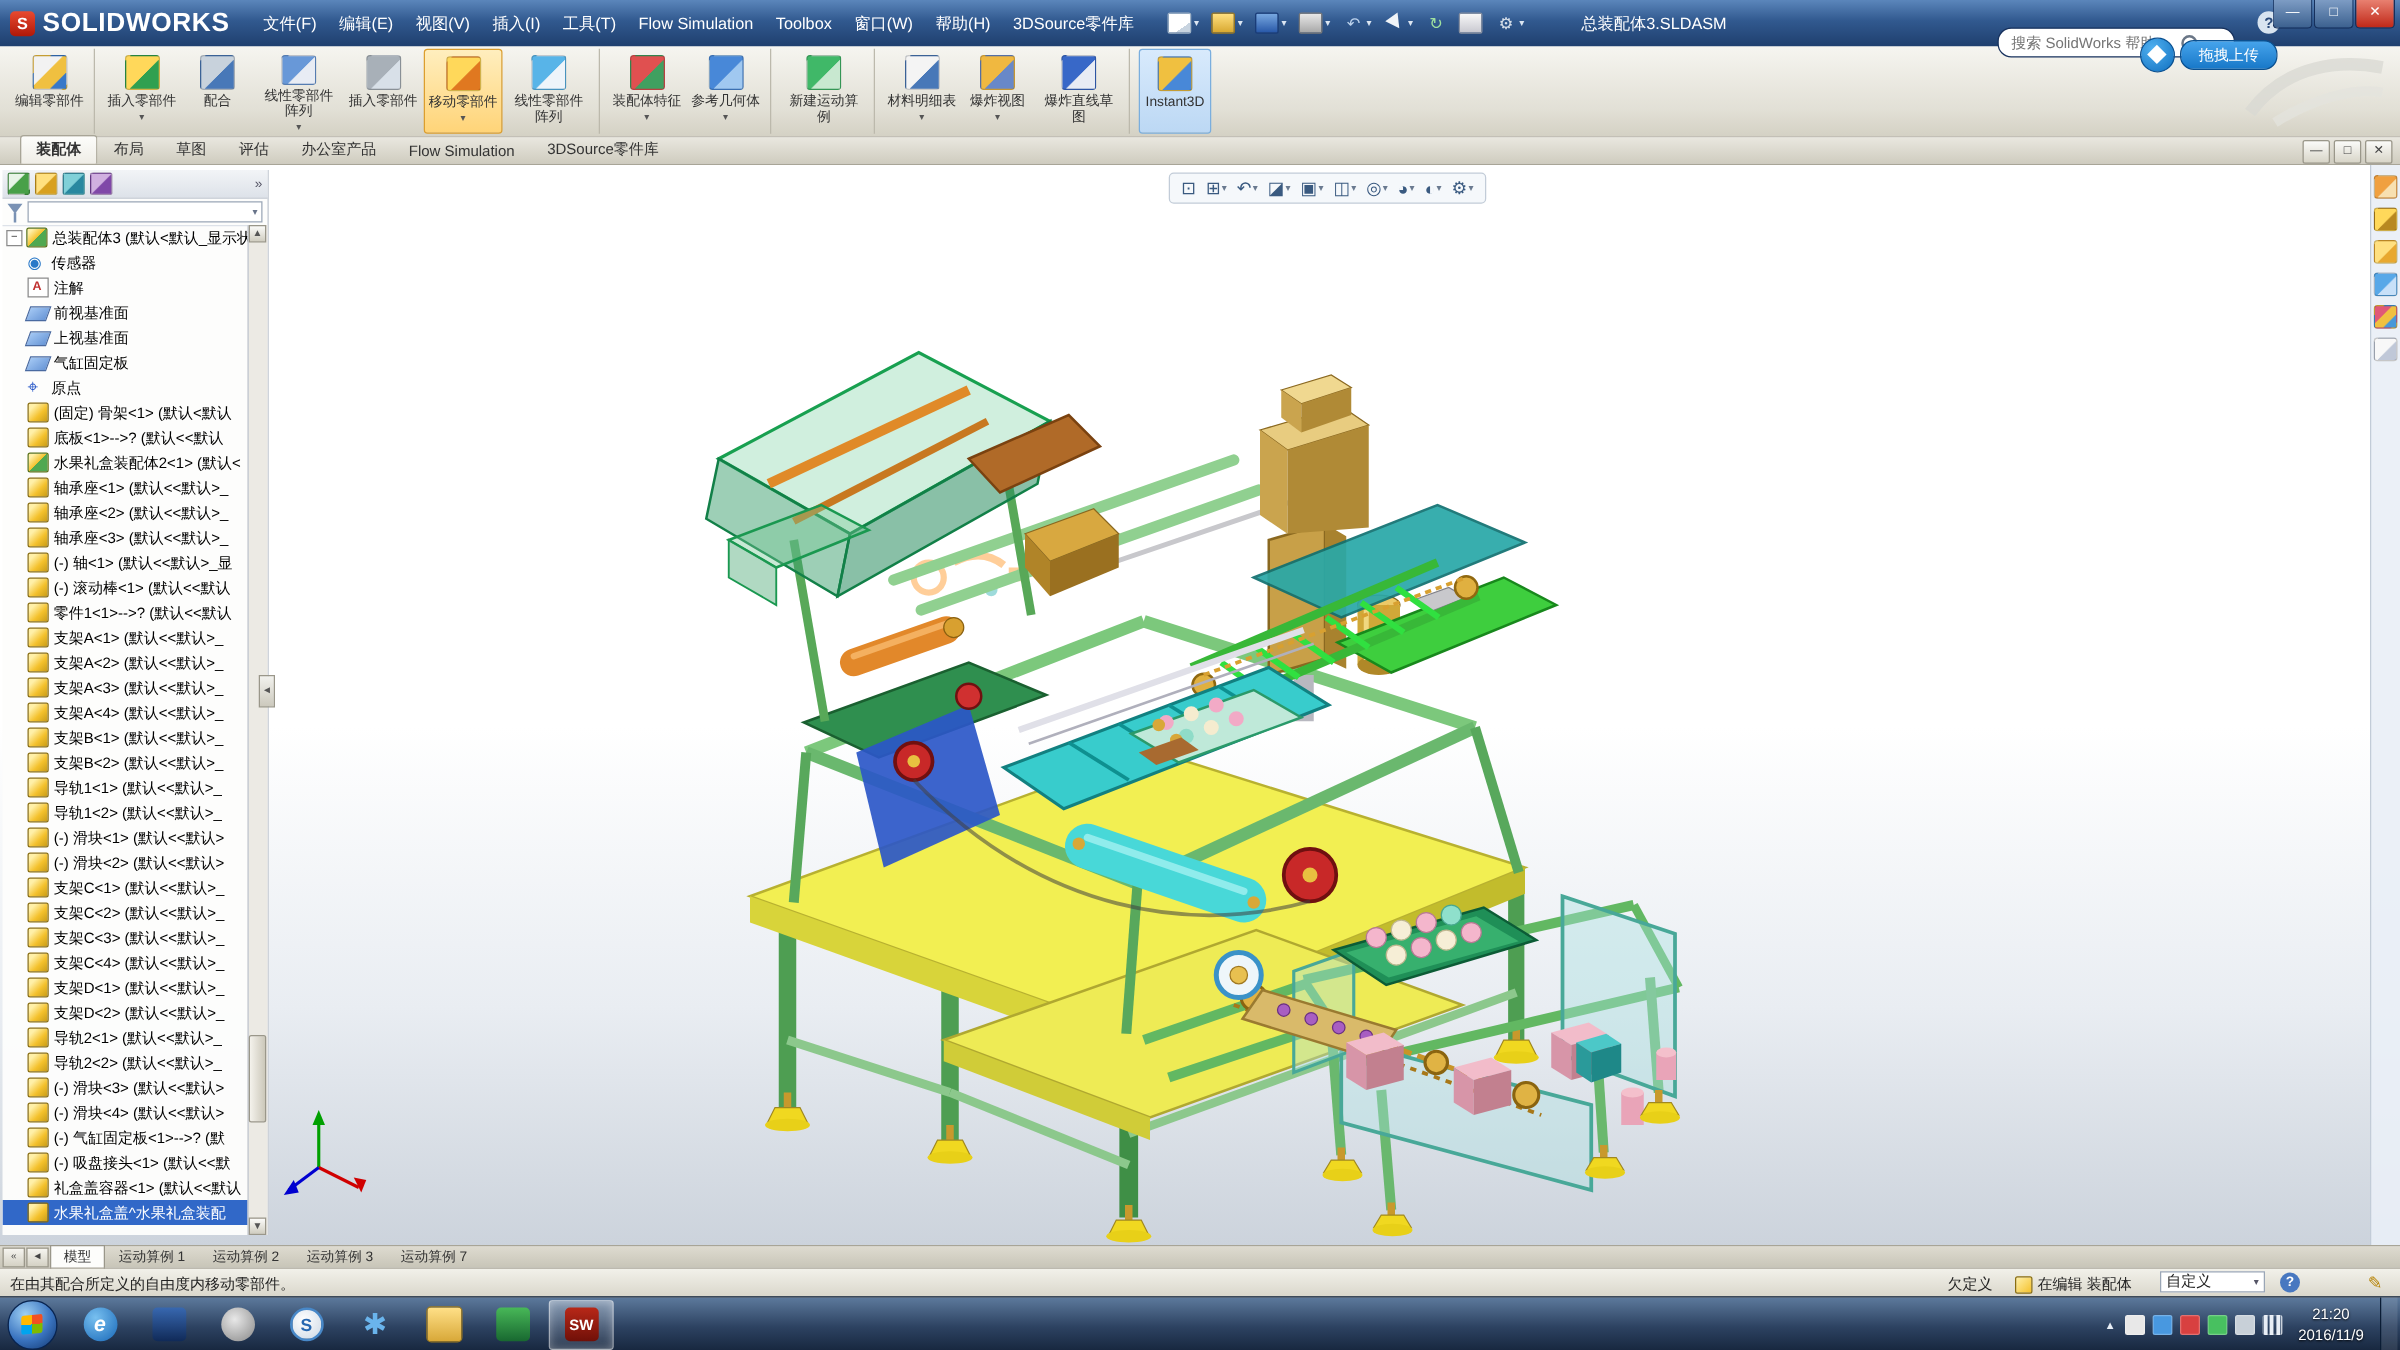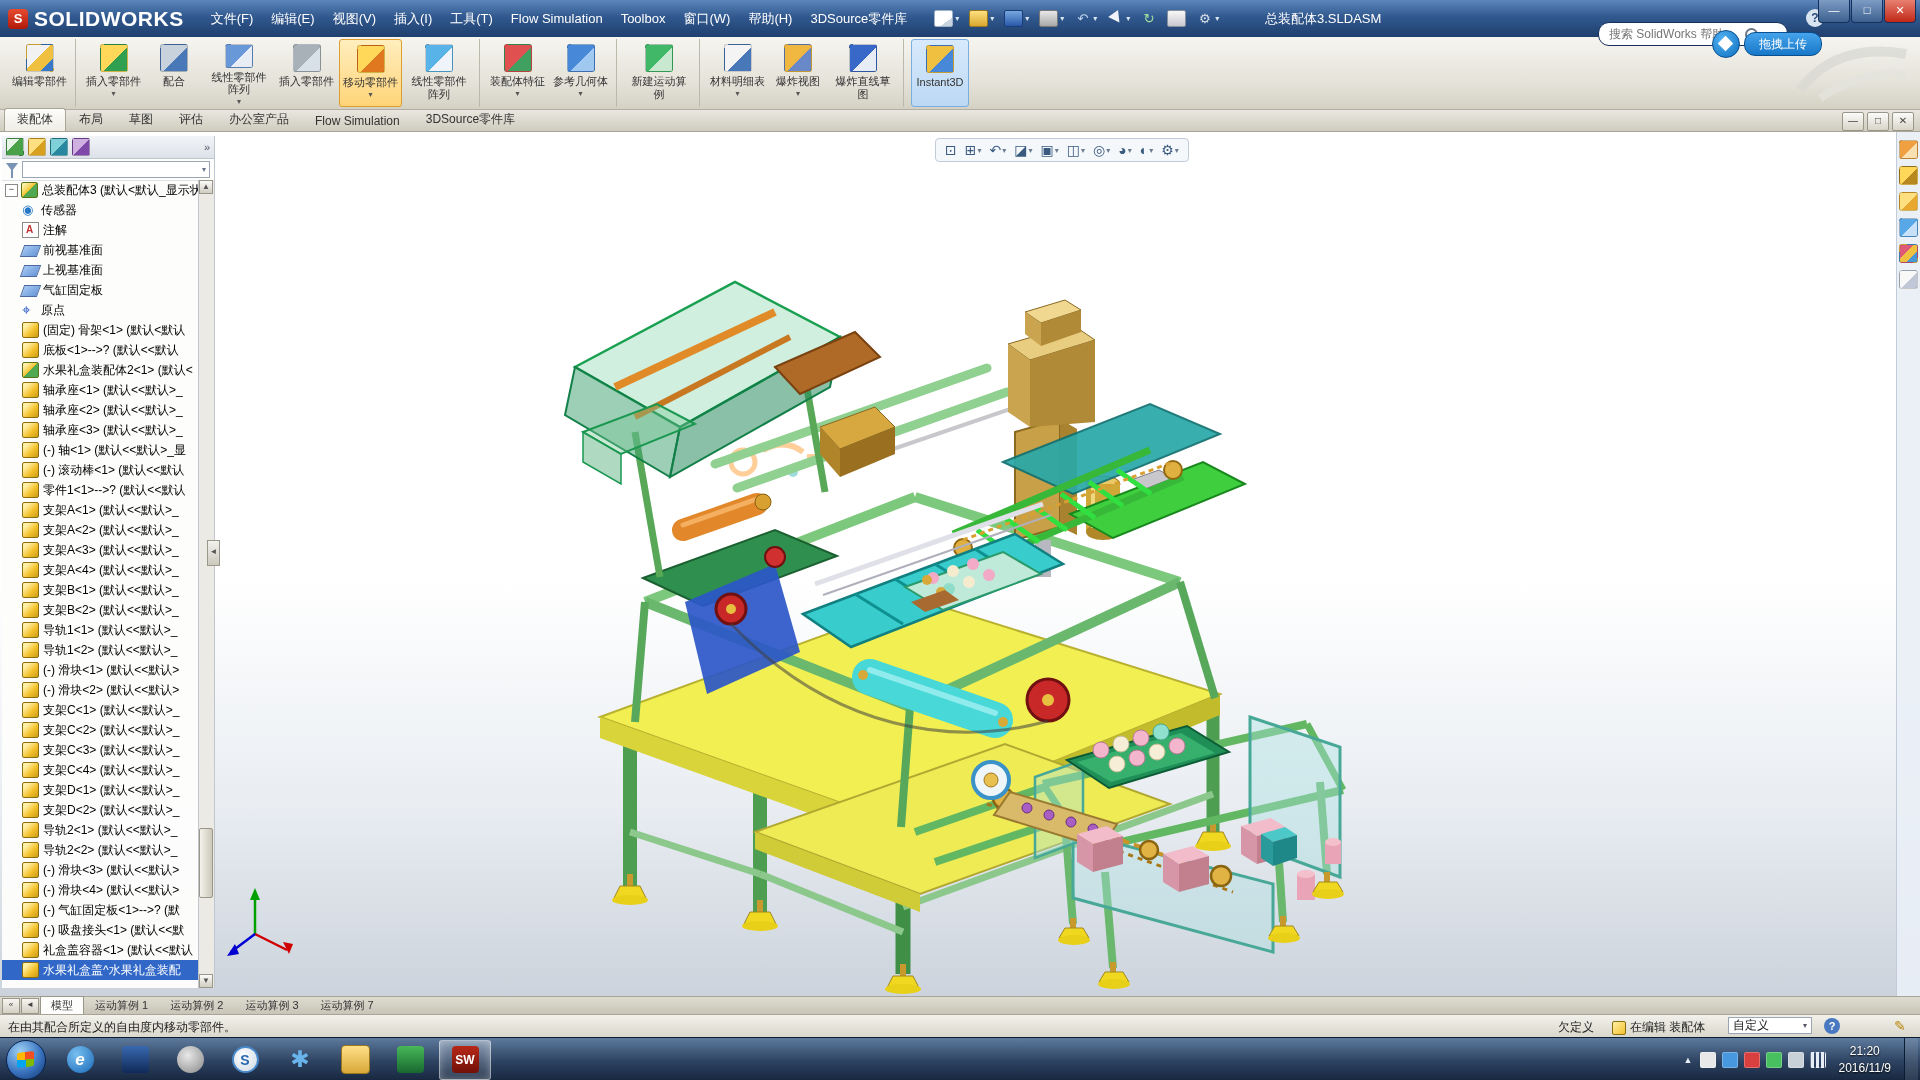--- a/index.html
+++ b/index.html
@@ -74,21 +74,21 @@
   .ic-bom{background:linear-gradient(135deg,#f4f4f4 55%,#4878b8 55%);}
   .ic-explode{background:linear-gradient(135deg,#f0b840 55%,#6888c8 55%);}
   .ic-explsketch{background:linear-gradient(135deg,#3868c8 55%,#e8ecf4 55%);}
   .ic-instant{background:linear-gradient(135deg,#f0c040 55%,#4888d8 55%);}
   .ds-mark{position:absolute;right:8px;top:42px;z-index:31;opacity:.75;}
 
   
   .tabrow{position:absolute;left:0;top:110px;width:1920px;height:22px;
     background:linear-gradient(#e9e7df,#cfccbf);border-bottom:1px solid #a8a597;z-index:30;display:flex;align-items:flex-end;padding-left:4px;box-sizing:border-box;}
   .ctab{padding:2px 12px 3px;font-size:12px;color:#333;border:1px solid transparent;border-bottom:none;}
-  .ctab.active{background:linear-gradient(#fdfdfb,#efede6);border-color:#a8a597;border-radius:3px 3px 0 0;font-weight:normal;}
+  .ctab.active{background:linear-gradient(#fdfdfb,#efede6);border-color:#a8a597;border-radius:3px 3px 0 0;font-weight:bold;margin-left:12px;}
   .docbtns{position:absolute;right:6px;top:112px;display:flex;gap:3px;z-index:31;}
   .docbtn{width:20px;height:17px;background:linear-gradient(#fbfbf9,#d8d5c8);border:1px solid #9a978a;border-radius:2px;
     text-align:center;line-height:15px;font-size:10px;color:#444;}
 
   
   .viewport{position:absolute;left:0;top:132px;width:1920px;height:864px;
     background:linear-gradient(#ffffff 52%,#e9edf2 78%,#ccd3dc 100%);z-index:1;}
   .viewport svg{position:absolute;left:215px;top:0;}
   .headsup{position:absolute;left:935px;top:6px;display:flex;align-items:center;gap:2px;
     background:rgba(244,247,251,.92);border:1px solid #c2ccd8;border-radius:4px;padding:2px 6px;z-index:5;}

